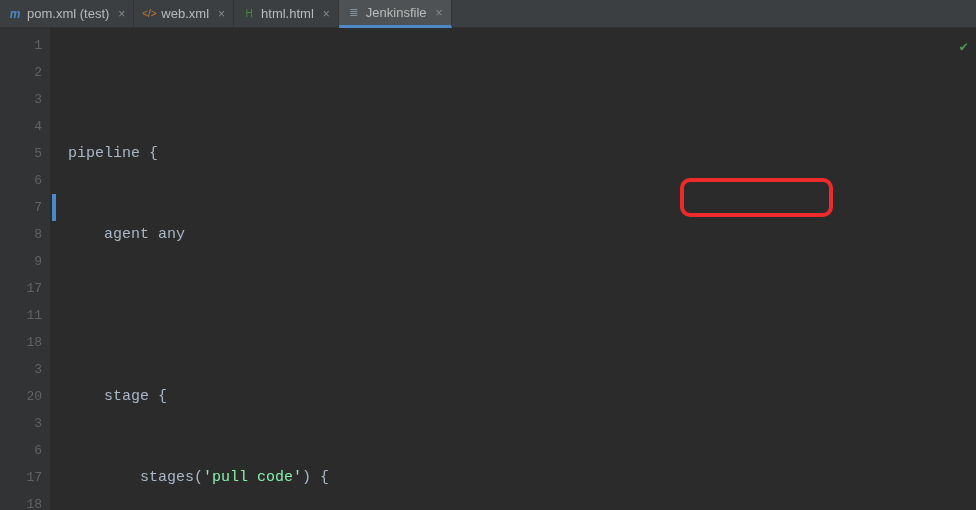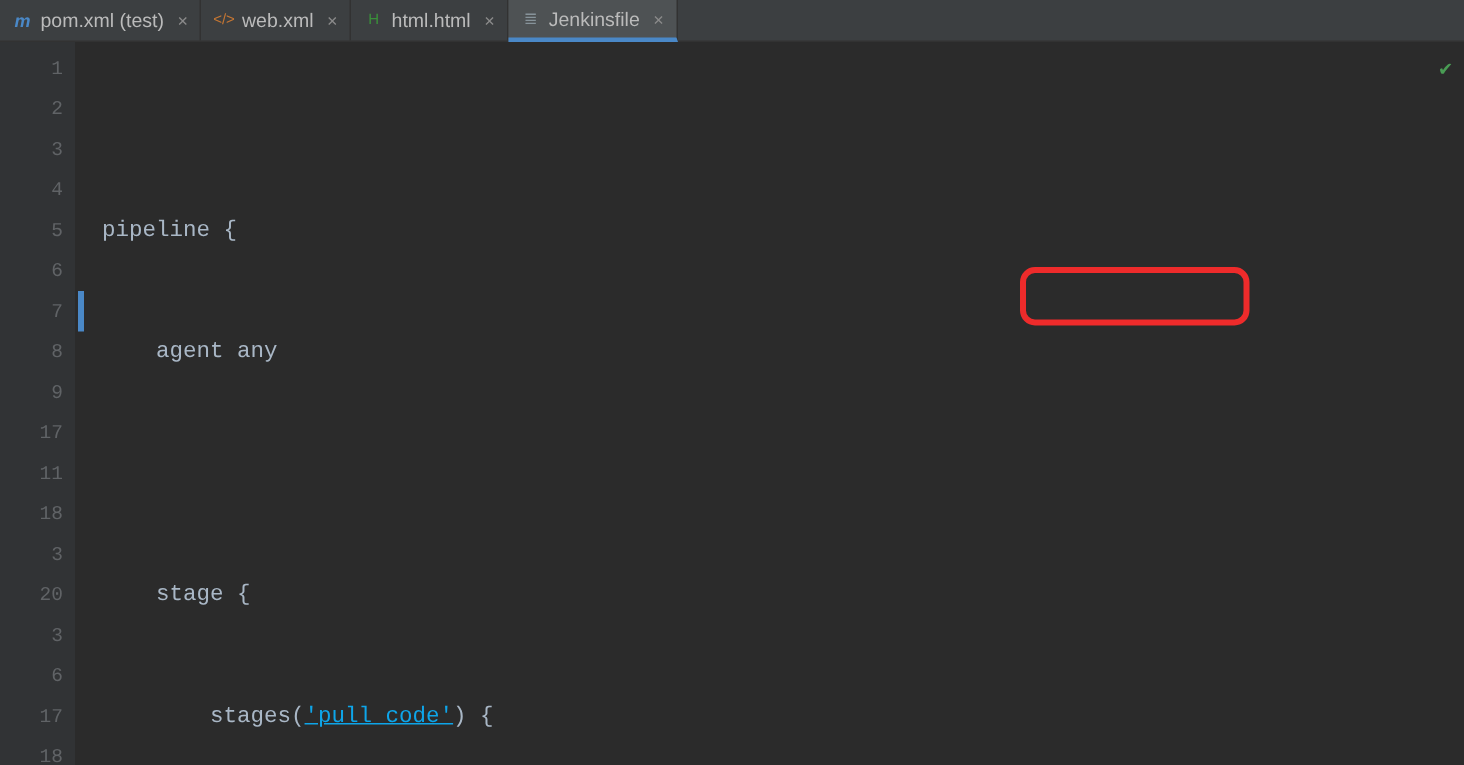--- a/index.html
+++ b/index.html
@@ -63,21 +63,21 @@
   .line { height: 27px; display: block; }
   .caret-mark {
     position: absolute;
     left: 52px;
     top: 0;
     width: 4px;
     height: 27px;
     background: #4a88c7;
   }
   .caret-mark-row7 { top: calc(4px + 27px * 6); }
-  .str { color: #0ea5e9; text-decoration: underline; }
+  .str { color: #86efac; }
   .red-box {
     position: absolute;
     border: 4px solid #ee2b2b;
     border-radius: 10px;
     pointer-events: none;
   }
   .check-icon {
     position: absolute;
     right: 8px;
     top: 6px;

